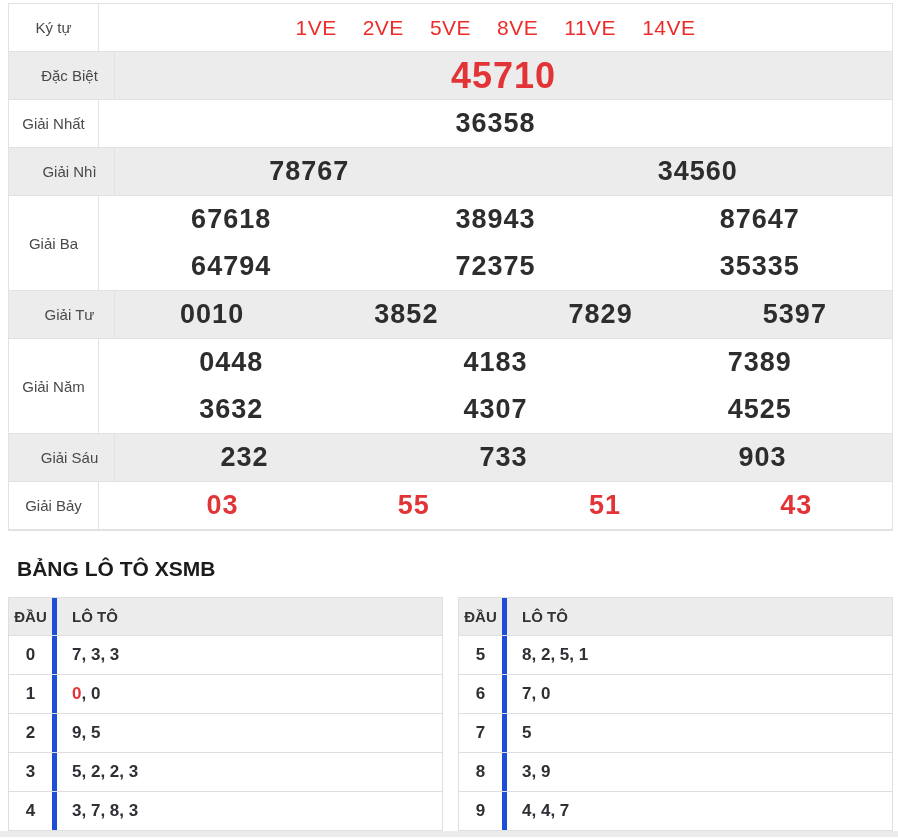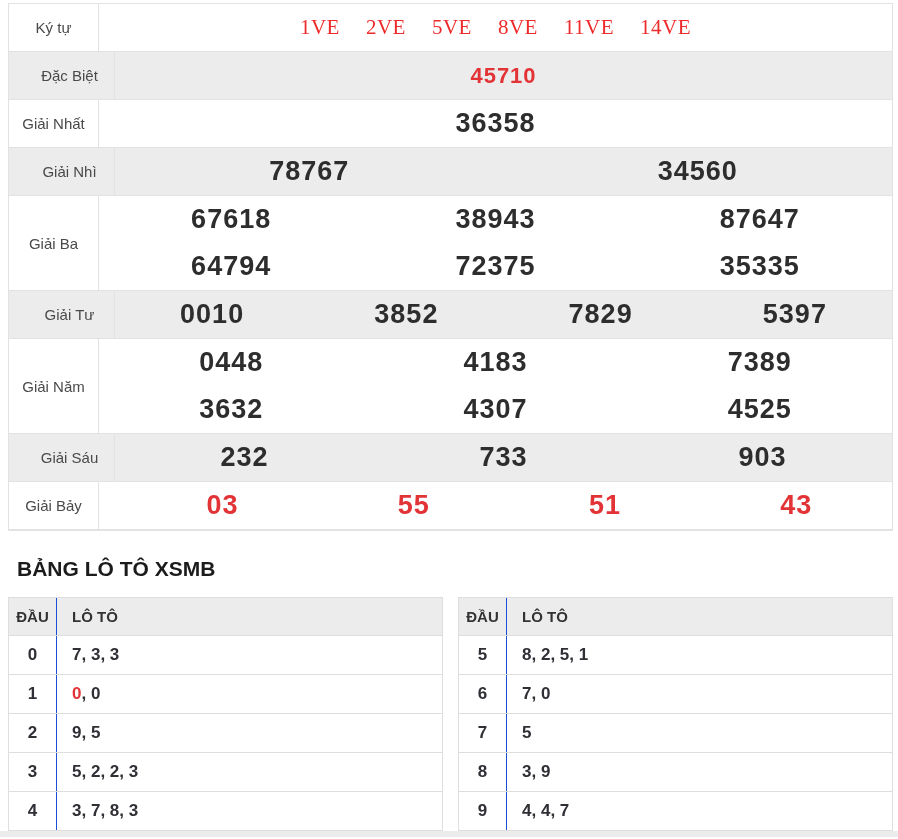--- a/index.html
+++ b/index.html
@@ -43,23 +43,22 @@
     font-size: 27px;
     letter-spacing: 1px;
     color: #2d2d2d;
   }
   .r-row.red .cell { color: #e23337; }
   .r-row.symbols .r-line { justify-content: center; gap: 26px; }
   .r-row.symbols .cell {
     flex: 0 0 auto;
     font-size: 21px; font-weight: normal; letter-spacing: 0.5px;
     color: #ee2b2b;
-    font-family: Liberation Serif, serif;
-  }
-  .r-row.special .cell { font-size: 22px; }
+  }
+  .r-row.special .cell { font-size: 36px; }
 
   
   .loto-heading {
     margin: 26px 0 16px 9px;
     font-size: 21px; font-weight: bold;
     color: #1b1b1b;
     line-height: 24px;
   }
   .loto-wrap { display: flex; gap: 15px; }
   .lt-table { flex: 1; border: 1px solid #dedede; background: #fff; }
@@ -71,21 +70,21 @@
   }
   .lt-row {
     display: flex; align-items: stretch;
     height: 39px;
     border-top: 1px solid #dedede;
     font-weight: bold; font-size: 17px; color: #2f2f35;
   }
   .lt-dau {
     width: 48px; min-width: 48px;
     display: flex; align-items: center; justify-content: center;
-    border-right: 1px solid #1d4ed8;
+    border-right: 5px solid #1d4ed8;
   }
   .lt-loto {
     flex: 1;
     display: flex; align-items: center;
     padding-left: 15px;
   }
   .red-digit { color: #e23337; }
 
   .bottom-strip {
     width: 898px; height: 6px;

